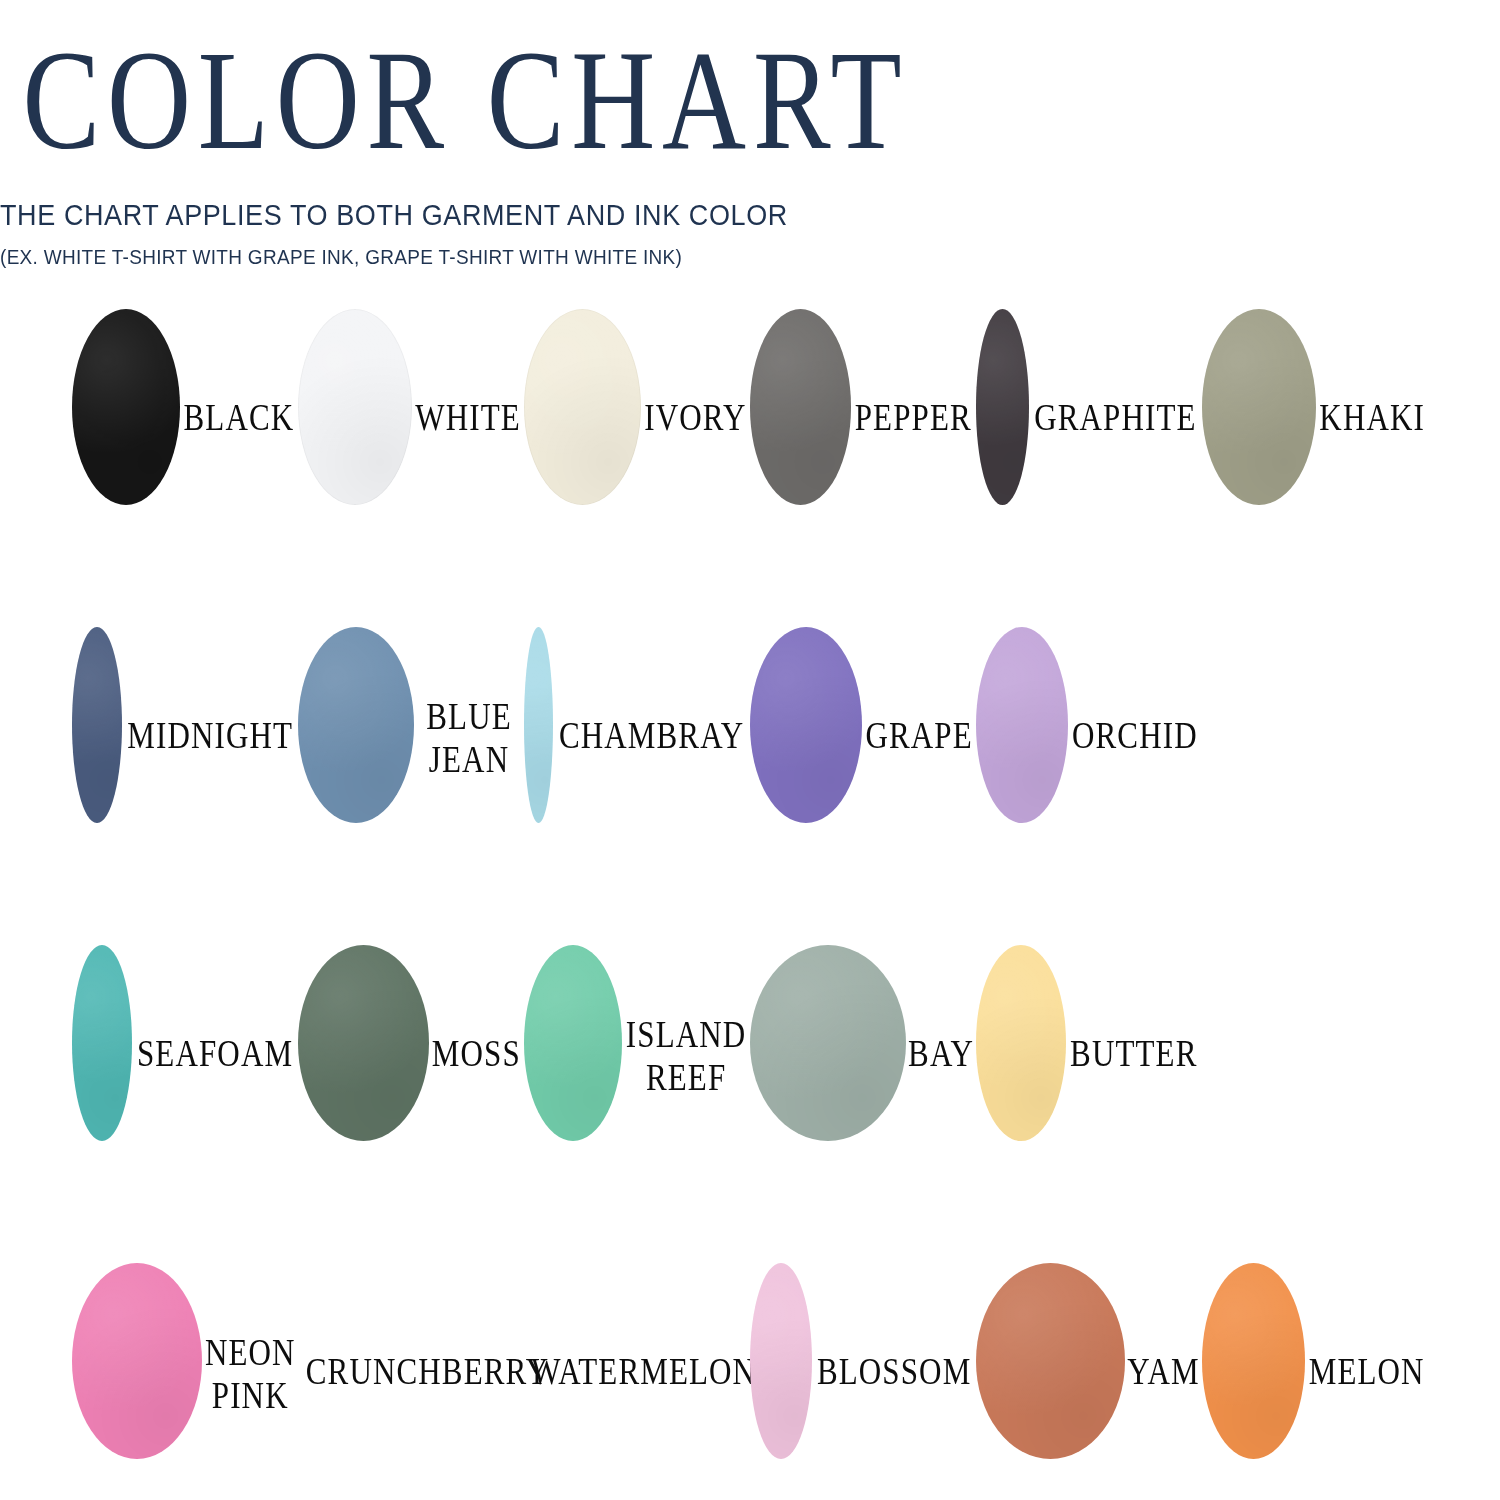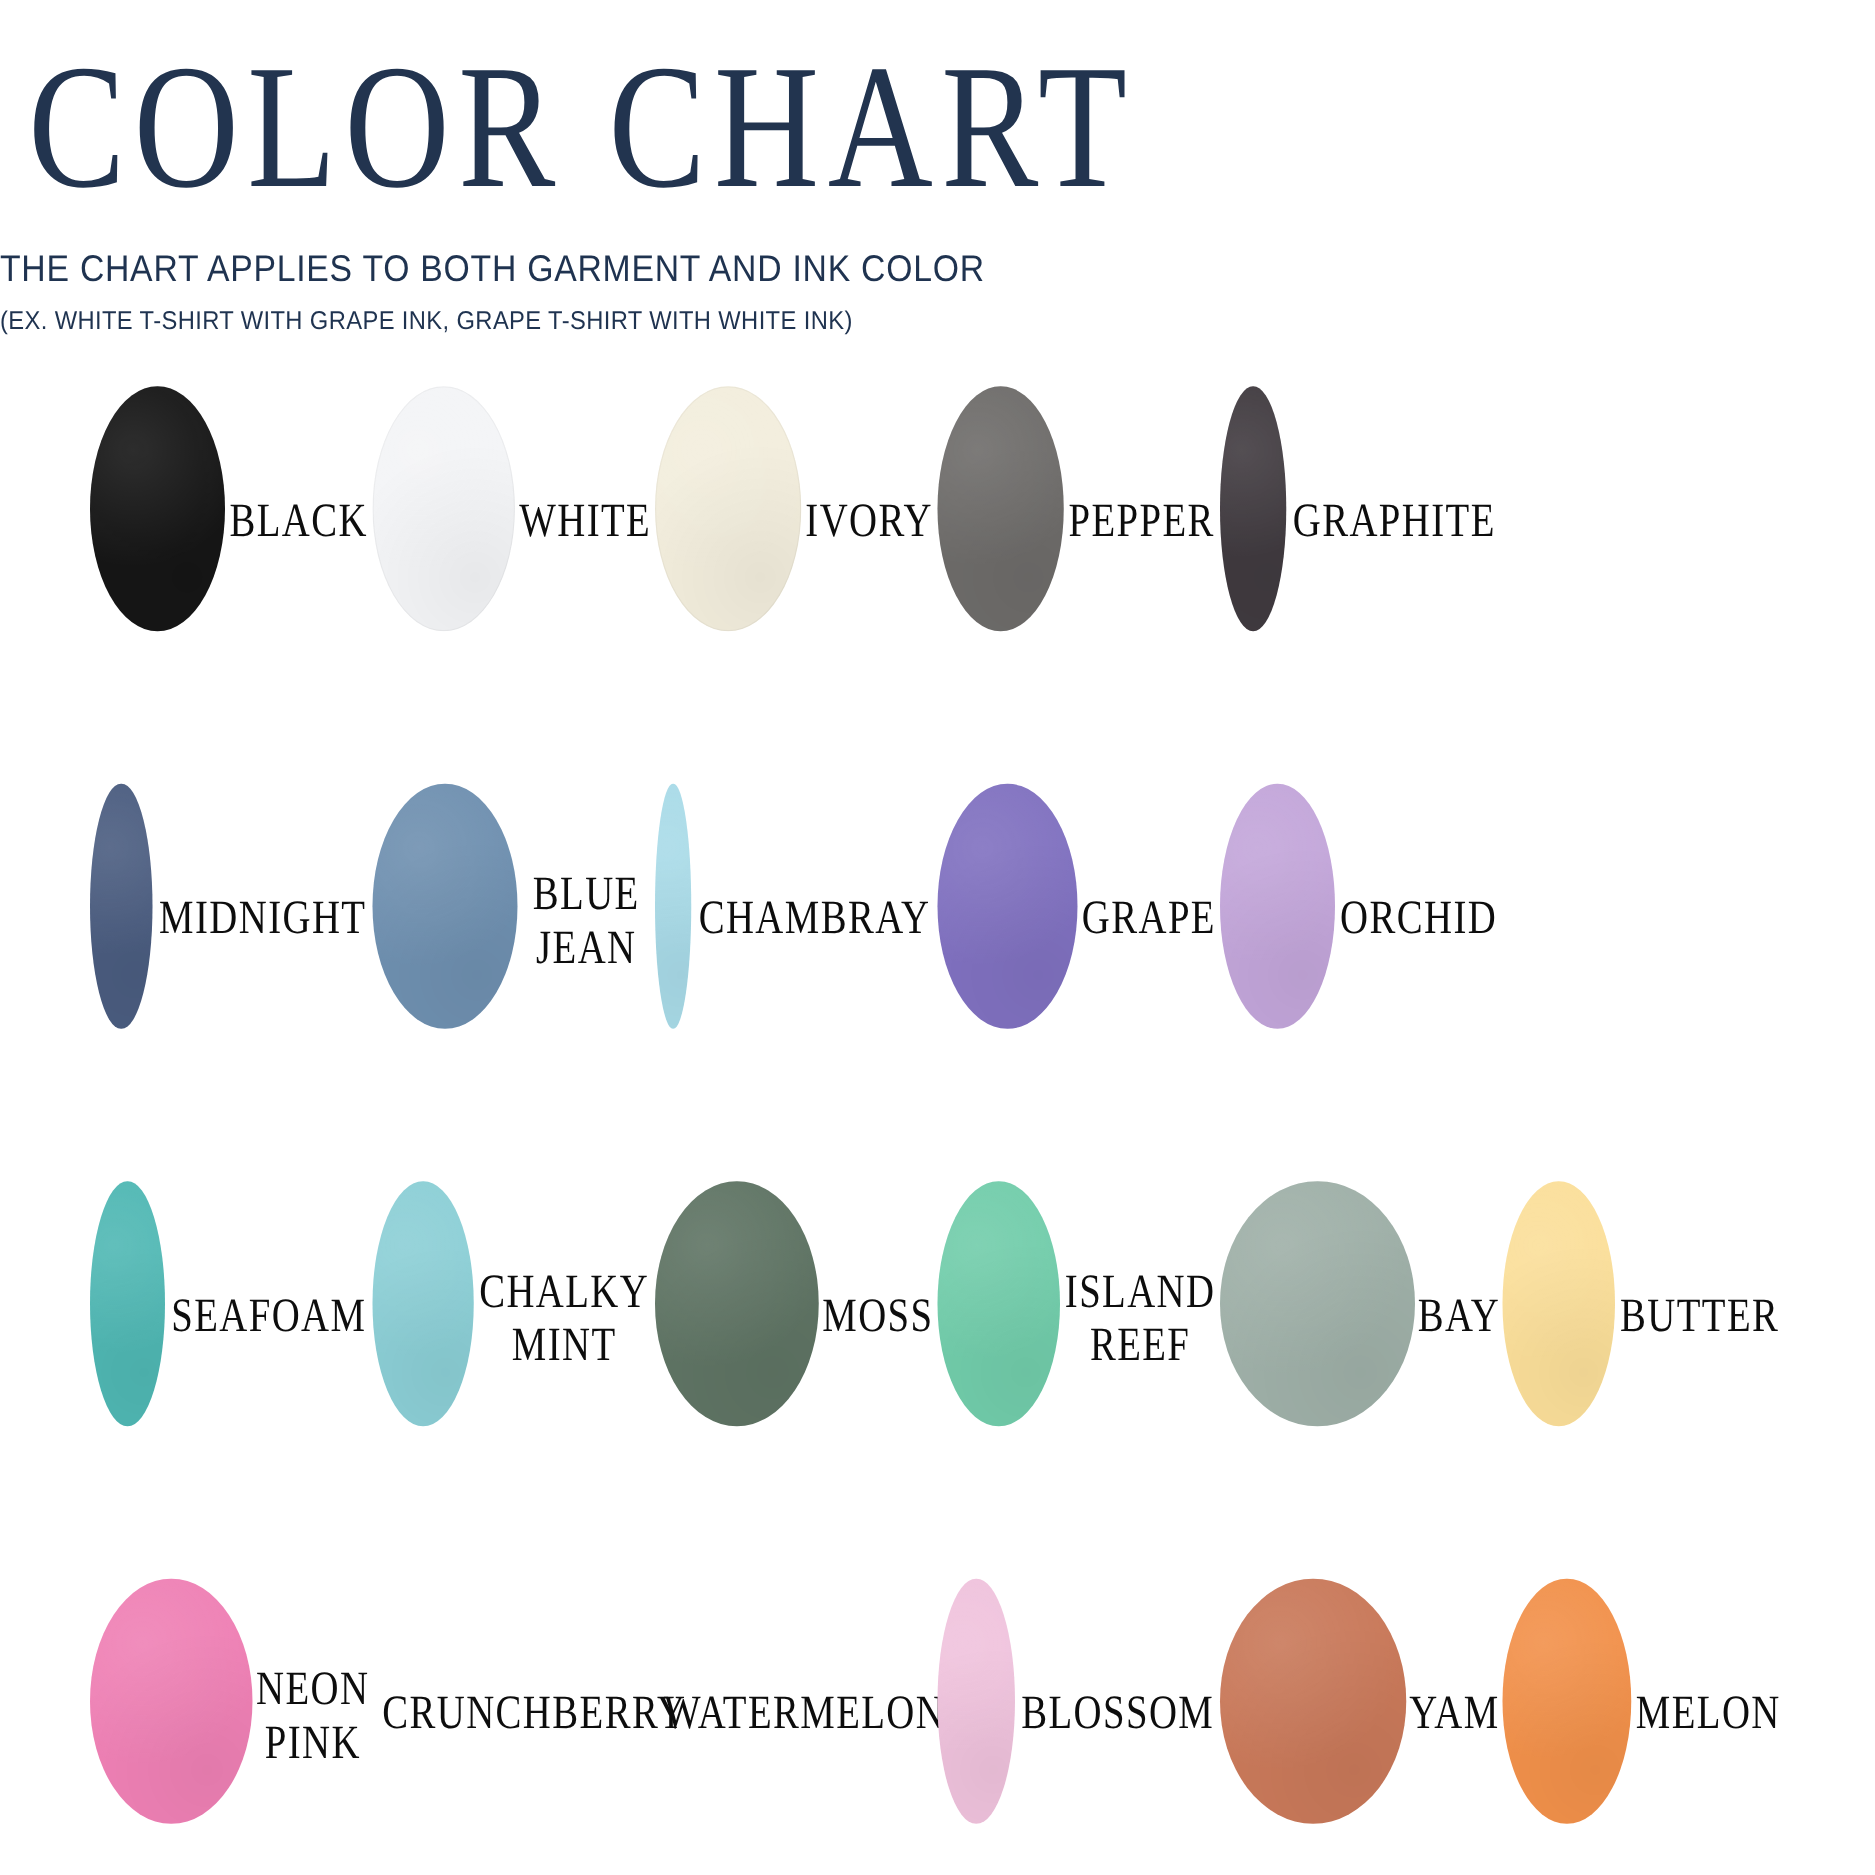--- a/index.html
+++ b/index.html
@@ -138,20 +138,24 @@
           <div class="label">IVORY</div>
         </div>
         <div class="cell">
           <div class="swatch" style="background: rgb(110, 108, 106);"></div>
           <div class="label">PEPPER</div>
         </div>
         <div class="cell">
           <div class="swatch" style="background: rgb(65, 59, 64);"></div>
           <div class="label">GRAPHITE</div>
         </div>
+        <div class="cell">
+          <div class="swatch" style="background: rgb(160, 160, 137);"></div>
+          <div class="label">KHAKI</div>
+        </div>
       </div>
       <div class="row">
         <div class="cell">
           <div class="swatch" style="background: rgb(75, 93, 128);"></div>
           <div class="label">MIDNIGHT</div>
         </div>
         <div class="cell">
           <div class="swatch" style="background: rgb(111, 144, 176);"></div>
           <div class="label">BLUE JEAN</div>
         </div>
@@ -165,25 +169,20 @@
         </div>
         <div class="cell">
           <div class="swatch" style="background: rgb(195, 166, 218);"></div>
           <div class="label">ORCHID</div>
         </div>
       </div>
       <div class="row">
         <div class="cell">
           <div class="swatch" style="background: rgb(80, 184, 180);"></div>
           <div class="label">SEAFOAM</div>
-        </div>
-        <div class="cell">
-          <div class="swatch" style="background: rgb(140, 207, 214);"></div>
-          <div class="label">CHALKY
-MINT</div>
         </div>
         <div class="cell">
           <div class="swatch" style="background: rgb(95, 116, 100);"></div>
           <div class="label">MOSS</div>
         </div>
         <div class="cell">
           <div class="swatch" style="background: rgb(114, 205, 171);"></div>
           <div class="label">ISLAND
 REEF</div>
         </div>

